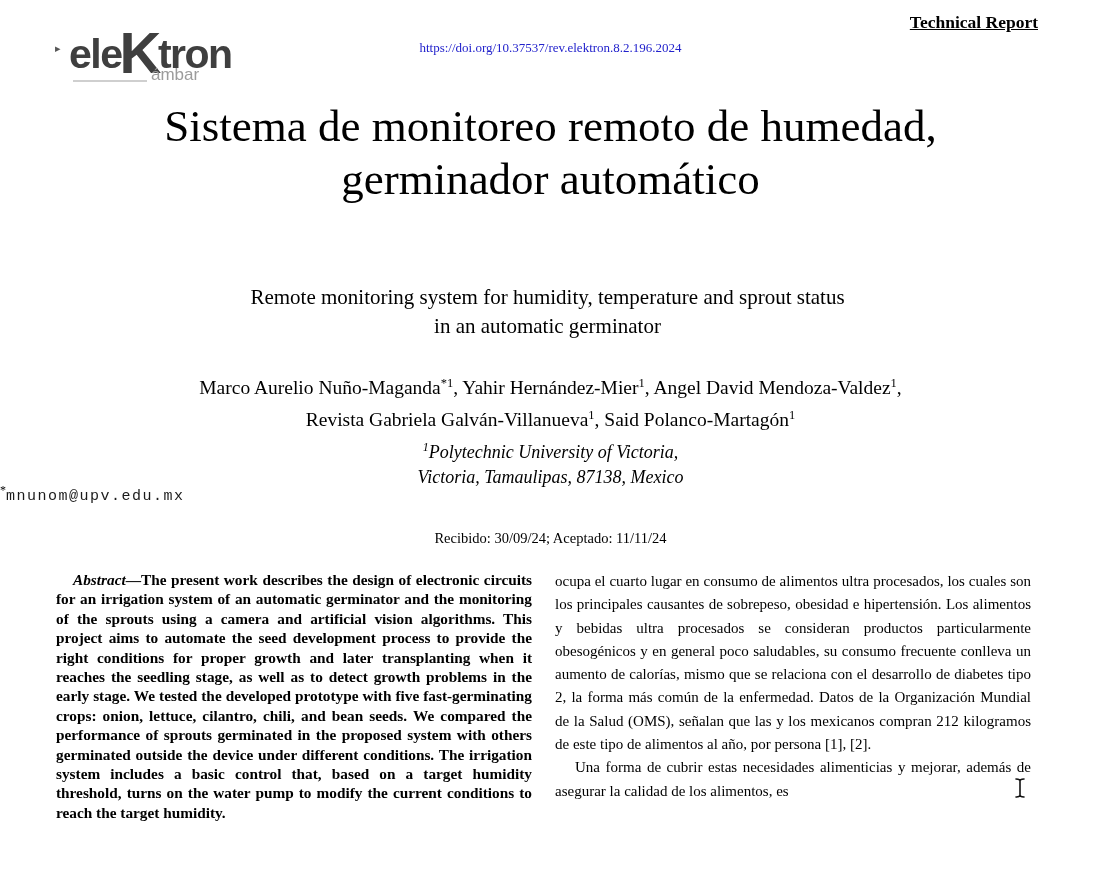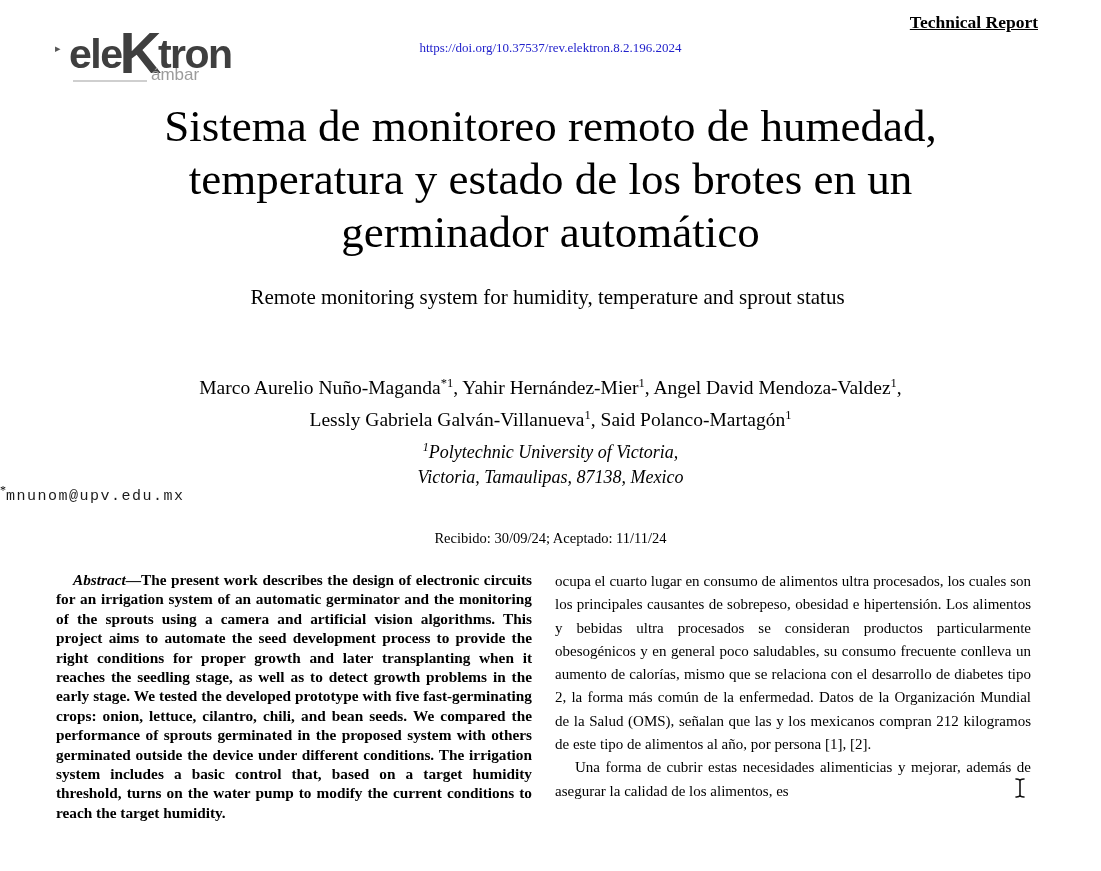--- a/index.html
+++ b/index.html
@@ -75,31 +75,31 @@
   </div>
 
   <div class="header-center">
     <a class="doi-link">https://doi.org/10.37537/rev.elektron.8.2.196.2024</a>
   </div>
 
   <div class="report-type">Technical Report</div>
 
   <div class="title-es">
     <div>Sistema de monitoreo remoto de humedad,</div>
-    <div>temperatura y estado de los brotes en un</div>
     <div>germinador automático</div>
   </div>
 
   <div class="title-en">
     <div>Remote monitoring system for humidity, temperature and sprout status</div>
+    <div>in an automatic germinator</div>
   </div>
 
   <div class="authors">
     <div><span class="author"><span>Marco Aurelio Nuño-Maganda</span><sup>*1</sup><span>, </span></span><span class="author"><span>Yahir Hernández-Mier</span><sup>1</sup><span>, </span></span><span class="author"><span>Angel David Mendoza-Valdez</span><sup>1</sup><span>,</span></span></div>
-    <div><span class="author"><span>Lessly Gabriela Galván-Villanueva</span><sup>1</sup><span>, </span></span><span class="author"><span>Said Polanco-Martagón</span><sup>1</sup><span></span></span></div>
+    <div><span class="author"><span>Revista Gabriela Galván-Villanueva</span><sup>1</sup><span>, </span></span><span class="author"><span>Said Polanco-Martagón</span><sup>1</sup><span></span></span></div>
   </div>
 
   <div class="affiliation">
     <div><sup>1</sup><span>Polytechnic University of Victoria,</span></div>
     <div>Victoria, Tamaulipas, 87138, Mexico</div>
   </div>
 
   <div class="email-line"><sup>*</sup><span class="email">mnunom@upv.edu.mx</span></div>
 
   <div class="dates-line">Recibido: 30/09/24; Aceptado: 11/11/24</div>

